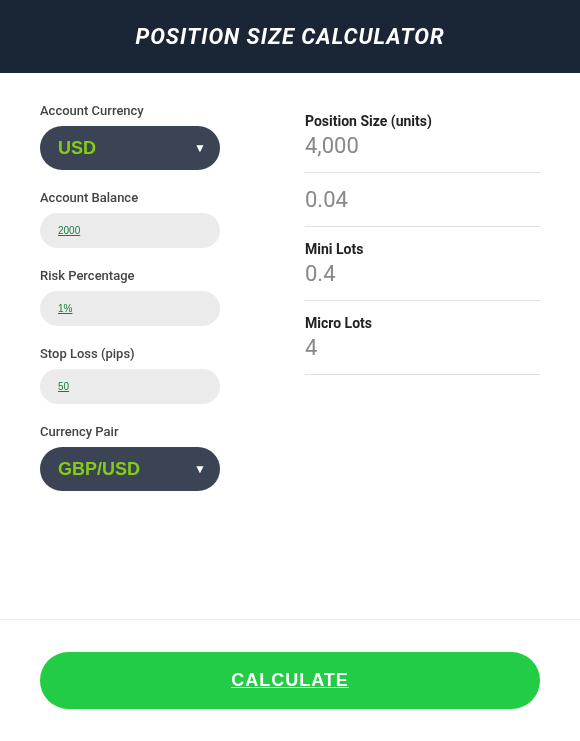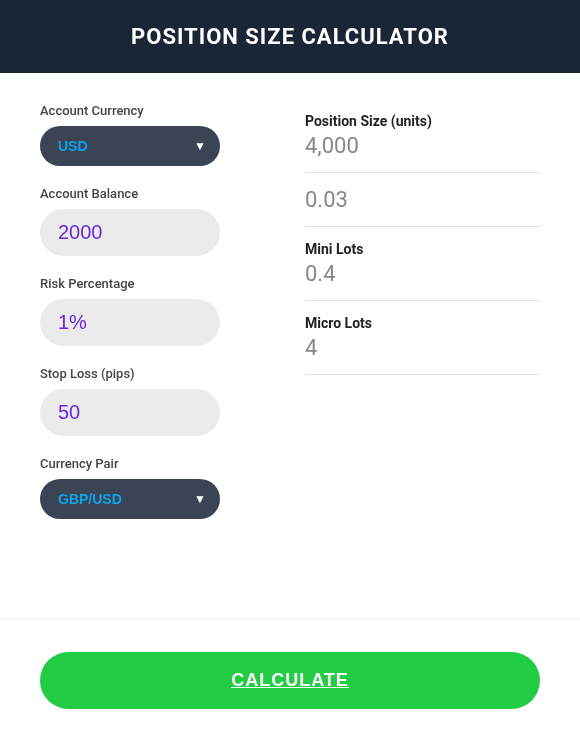--- a/index.html
+++ b/index.html
@@ -15,20 +15,21 @@
       min-height: 741px;
       display: flex;
       flex-direction: column;
     }
 
     .header {
       background: #1a2535;
       color: #ffffff;
       text-align: center;
       padding: 24px 20px;
+      font-style: italic;
     }
 
     .header-title {
       font-size: 22px;
       font-weight: 700;
       letter-spacing: 1px;
     }
 
     .main-content {
       background: #ffffff;
@@ -69,25 +70,25 @@
     .select-wrapper {
       position: relative;
       display: inline-block;
       width: 180px;
     }
 
     .styled-select {
       appearance: none;
       -webkit-appearance: none;
       background: #3a4455;
-      color: #0ea5e9;
+      color: #84cc16;
       border: none;
       border-radius: 25px;
       padding: 12px 40px 12px 18px;
-      font-size: 14px;
+      font-size: 18px;
       font-weight: 600;
       cursor: pointer;
       width: 100%;
       outline: none;
     }
 
     .select-arrow {
       position: absolute;
       right: 14px;
       top: 50%;
@@ -95,24 +96,25 @@
       pointer-events: none;
       color: #ffffff;
       font-size: 12px;
     }
 
     .text-input {
       background: #ebebeb;
       border: none;
       border-radius: 25px;
       padding: 12px 18px;
-      font-size: 20px;
-      color: #6d28d9;
+      font-size: 10px;
+      color: #15803d;
       width: 180px;
       outline: none;
+      text-decoration: underline;
     }
 
     .result-item {
       border-bottom: 1px solid #e0e0e0;
       padding-bottom: 14px;
       margin-bottom: 14px;
     }
 
     .result-label {
       font-size: 14px;
@@ -207,21 +209,21 @@
 
   <div class="right-column">
 
 
     <div class="result-item">
       <div class="result-label">Position Size (units)</div>
       <div class="result-value">4,000</div>
     </div>
 
     <div class="result-item">
-      <div class="result-value">0.03</div>
+      <div class="result-value">0.04</div>
     </div>
 
     <div class="result-item">
       <div class="result-label">Mini Lots</div>
       <div class="result-value">0.4</div>
     </div>
 
     <div class="result-item">
       <div class="result-label">Micro Lots</div>
       <div class="result-value">4</div>

